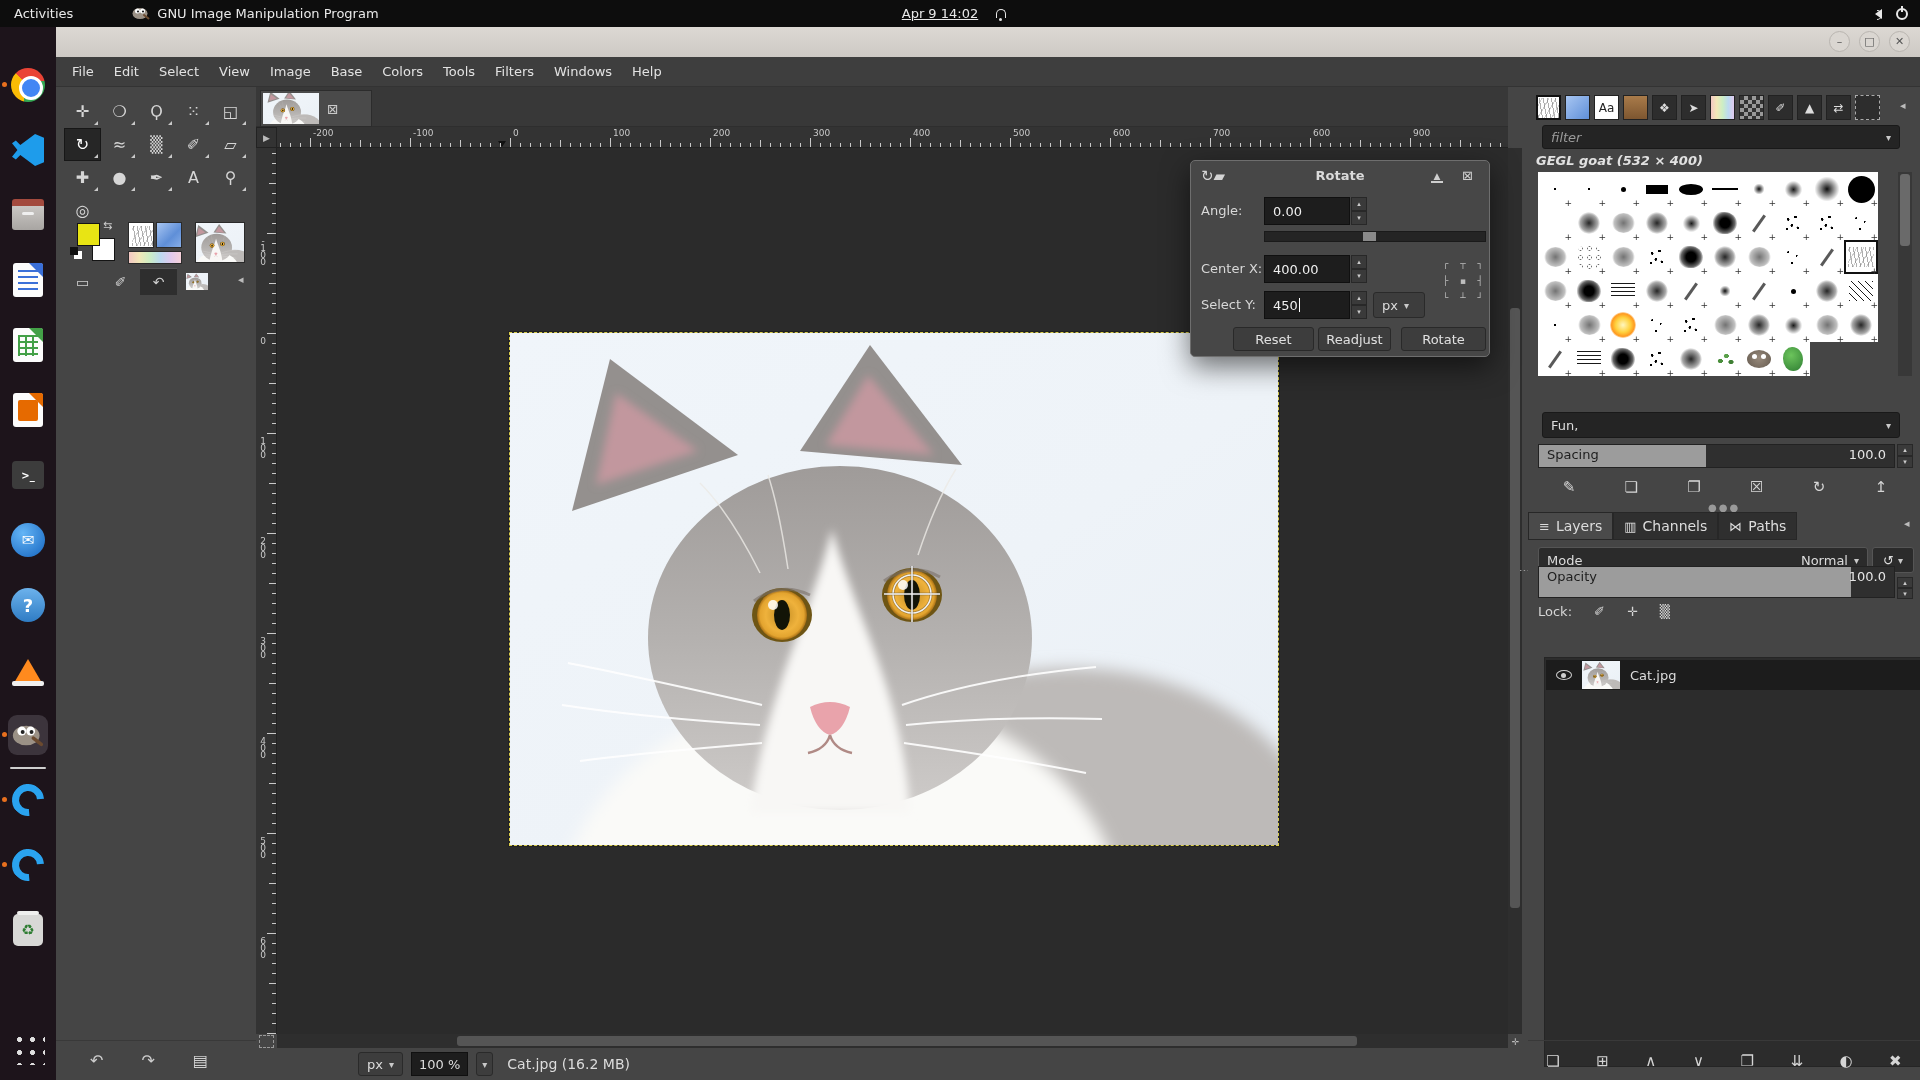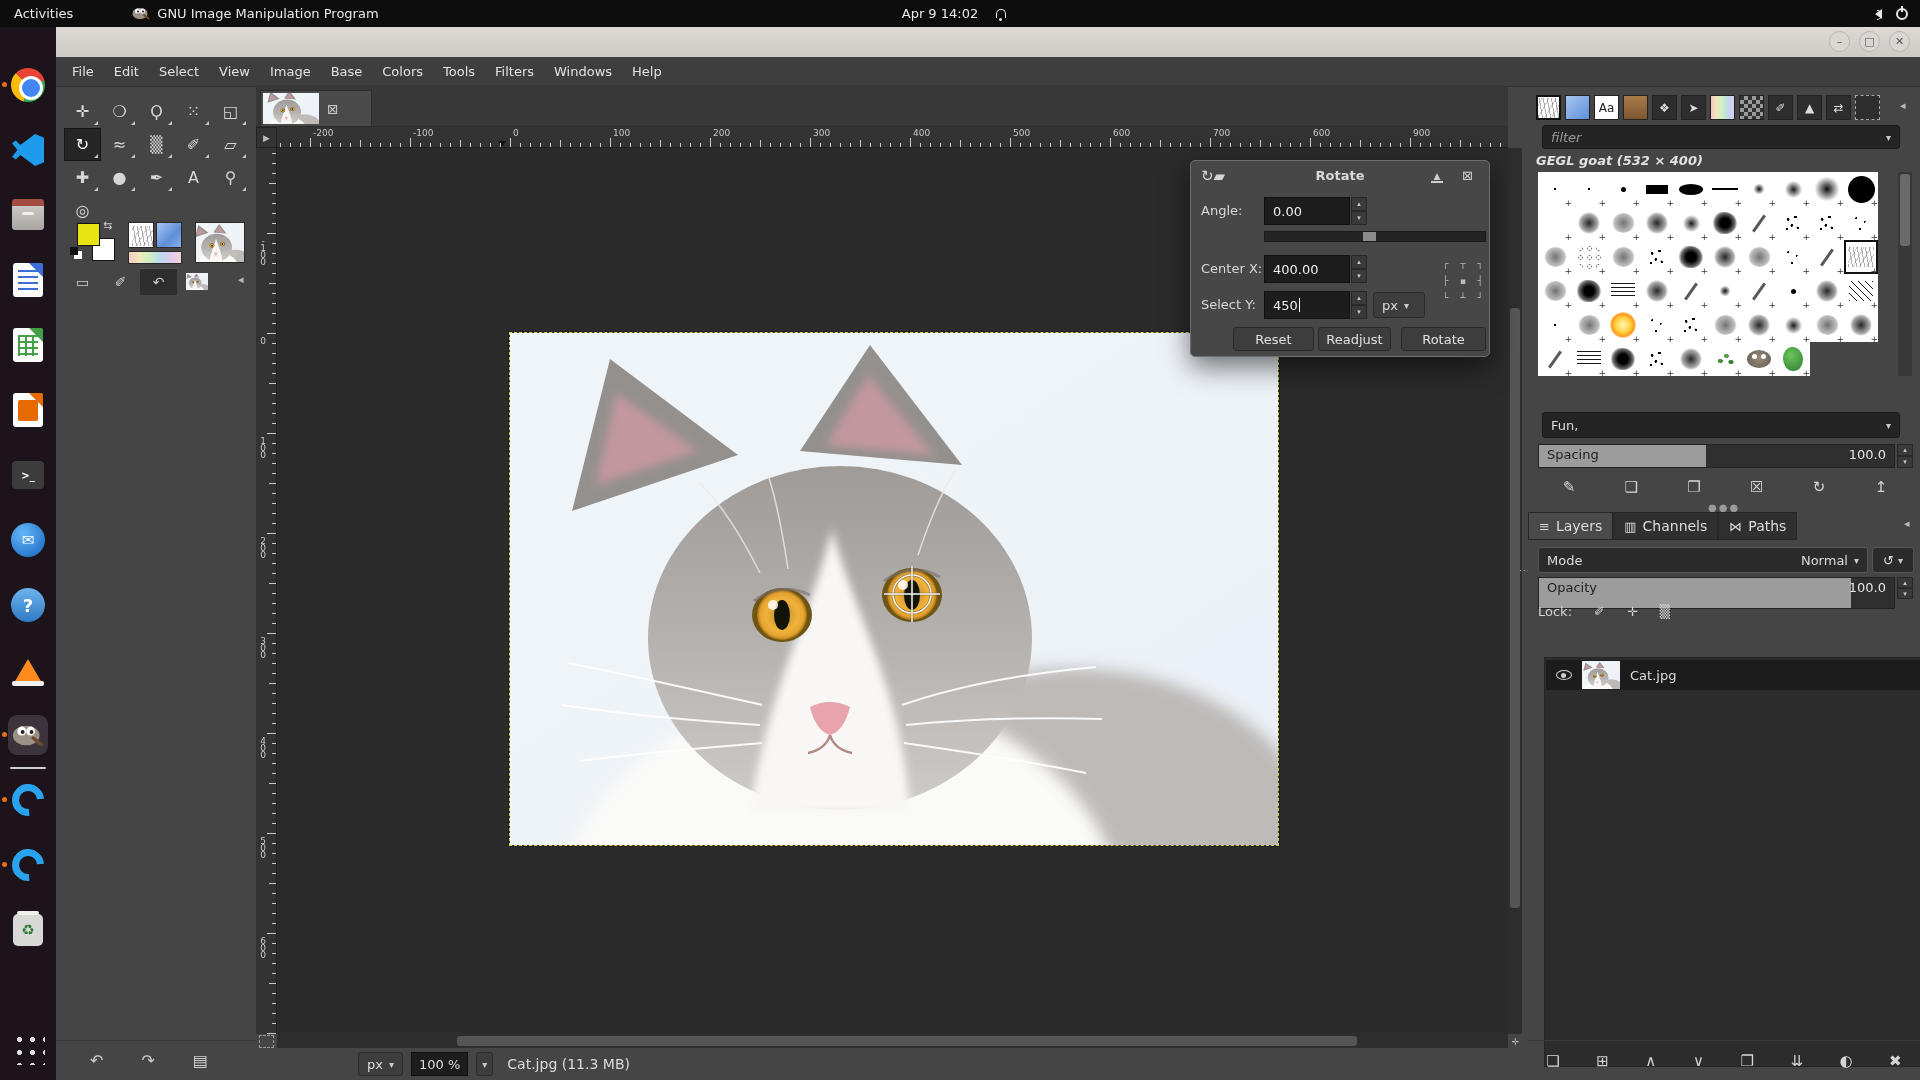--- a/index.html
+++ b/index.html
@@ -4,21 +4,21 @@
 <style>
   * { margin:0; padding:0; box-sizing:border-box; }
   html,body { width:1920px; height:1080px; overflow:hidden; background:#454545;
     font-family:"DejaVu Sans","Liberation Sans",sans-serif; font-size:13px; color:#dcdcdc; }
 
   
   #sysbar { position:absolute; left:0; top:0; width:1920px; height:27px; background:#0d0d0d;
     display:flex; align-items:center; color:#e8e8e8; font-size:13px; z-index:50; }
   #sysbar .act { padding:0 14px; }
   #sysbar .appfocus { display:flex; align-items:center; gap:7px; margin-left:45px; }
-  #sysclock { position:absolute; left:0; right:12px; text-align:center; pointer-events:none; }
+  #sysclock { position:absolute; left:0; right:12px; text-align:center; pointer-events:none;text-decoration:underline; }
   #sysright { position:absolute; right:12px; top:0; height:27px; display:flex; align-items:center; gap:14px; }
   .bellico { display:inline-block; width:10px; height:9px; border:1.5px solid #e8e8e8; border-bottom:none;
     border-radius:5px 5px 0 0; position:relative; top:0px; margin-left:18px;}
   .bellico:after { content:""; position:absolute; left:2px; bottom:-3px; width:3px; height:3px; border-radius:50%; background:#e8e8e8; }
   .spk { width:0; height:0; border:5px solid transparent; border-right:7px solid #e8e8e8; display:inline-block; position:relative; }
   .spk:before{ content:""; position:absolute; left:2px; top:-4px; width:4px; height:8px; border:1.5px solid #e8e8e8; border-left:none; border-radius:0 6px 6px 0;}
   .pwr { width:12px; height:12px; border:2px solid #e8e8e8; border-radius:50%; display:inline-block; position:relative; }
   .pwr:after { content:""; position:absolute; left:3px; top:-4px; width:2px; height:6px; background:#0d0d0d; box-shadow:inset 0 0 0 2px #e8e8e8; }
 
   
@@ -662,21 +662,21 @@
   <div id="navbtn">✛</div>
   <div id="statusbar">
     <span class="selbox">
         <span>px</span>
         <span style="font-size:10px;color:#c9c9c9;">▾</span>
       </span>
     <span class="darkval">100 %</span>
     <span class="selbox" style="padding:0 5px;">
         <span style="font-size:10px;color:#c9c9c9;">▾</span>
       </span>
-    <span style="margin-left:6px;font-size:14px;">Cat.jpg (11.3 MB)</span>
+    <span style="margin-left:6px;font-size:14px;">Cat.jpg (16.2 MB)</span>
   </div>
 </div>
 <div id="divdots">⋮</div>
 
 <div id="rightpanel">
   <div id="docktabs">
       <div class="dtab" style="left: 8px; background: rgb(255, 255, 255); border: 2px solid rgb(17, 17, 17);">
         <div class="bshape s-goat"></div>
       </div>
       <div class="dtab" style="left: 37px; background: linear-gradient(135deg, rgb(168, 198, 242), rgb(95, 143, 216));"></div>
@@ -973,21 +973,21 @@
   <span style="position:absolute;left:376px;top:430px;color:#bbb;font-size:11px;">◂</span>
   <div class="inputline" style="left:10px;top:460px;width:330px;height:26px;background:#2b2b2b;border-color:#555;">
     <span>Mode</span>
     <span style="margin-left:auto;">Normal</span>
     <span class="chev" style="margin-left:6px;">▾</span>
     </div>
   <div class="inputline" style="left:344px;top:460px;width:42px;height:26px;background:#2b2b2b;border-color:#555;justify-content:center;gap:4px;">
     <span>↺</span>
       <span class="chev" style="margin-left:0;">▾</span>
     </div>
-  <div class="gslider" style="left:10px;top:490px;width:357px;height:32px;">
+  <div class="gslider" style="left:10px;top:479px;width:357px;height:32px;">
     <div class="fill" id="opacityfill" style="width: 88%;"></div>
     <span class="lab">Opacity</span>
     <span class="val">100.0</span>
     </div>
   <div class="spinner" style="left:369px;top:490px;height:22px;">
       <span>▴</span>
       <span>▾</span>
     </div>
   <div id="lockrow" style="position:absolute;left:10px;top:517px;display:flex;align-items:center;gap:22px;color:#d5d5d5;">
       <span>Lock:</span>

